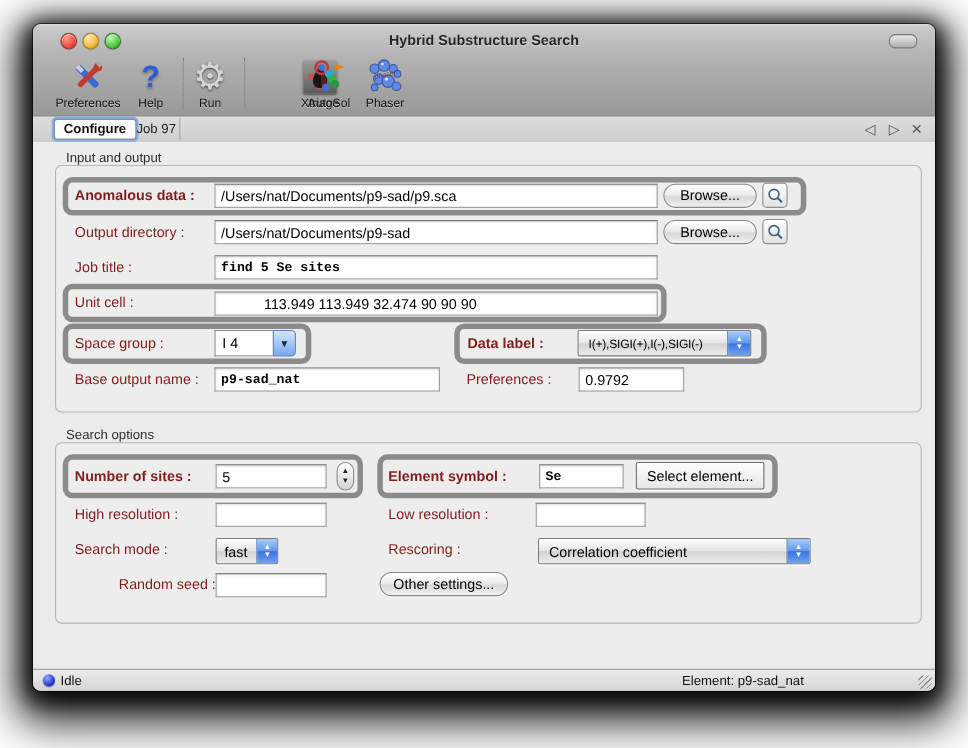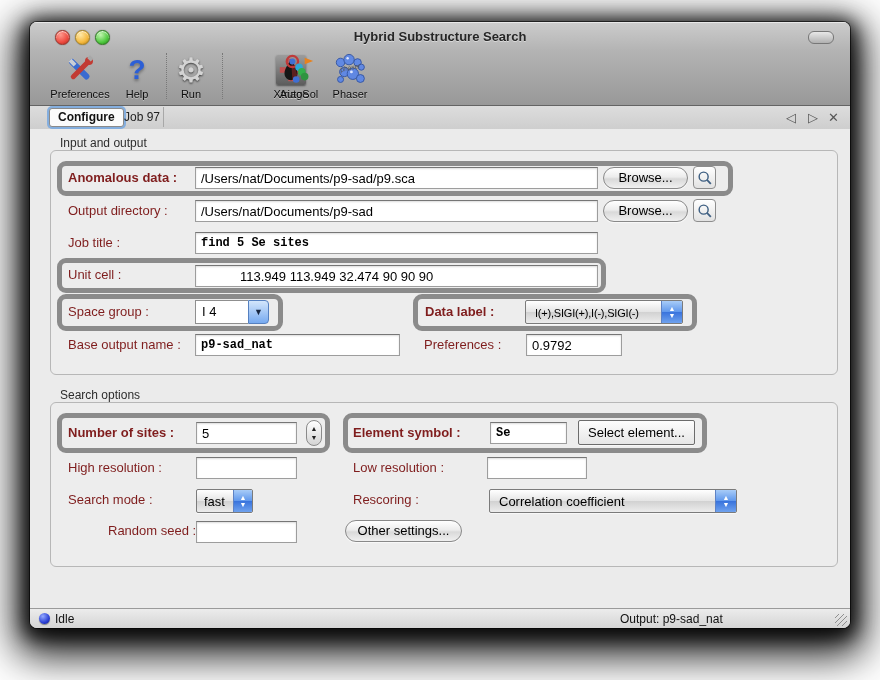--- a/index.html
+++ b/index.html
@@ -249,17 +249,17 @@
     </div>
 
     <div class="lab" style="left:38px;top:393px;margin-left:40px;">Random seed :</div>
     <input class="field" style="left: 166px; top: 392px; width: 101px; height: 22px;" value="">
     <div class="pill-btn" style="left:315px;top:391px;width:117px;height:22px;">Other settings...</div>
   </div>
 
   <div class="statusbar">
     <div class="status-orb"></div>
     <div class="status-text" style="left:25px;">Idle</div>
-    <div class="status-text" style="left:590px;">Output: p9-sad_nat</div>
+    <div class="status-text" style="left:590px;">Element: p9-sad_nat</div>
     <div class="grip"></div>
   </div>
 
 </div>
 
 </body></html>

